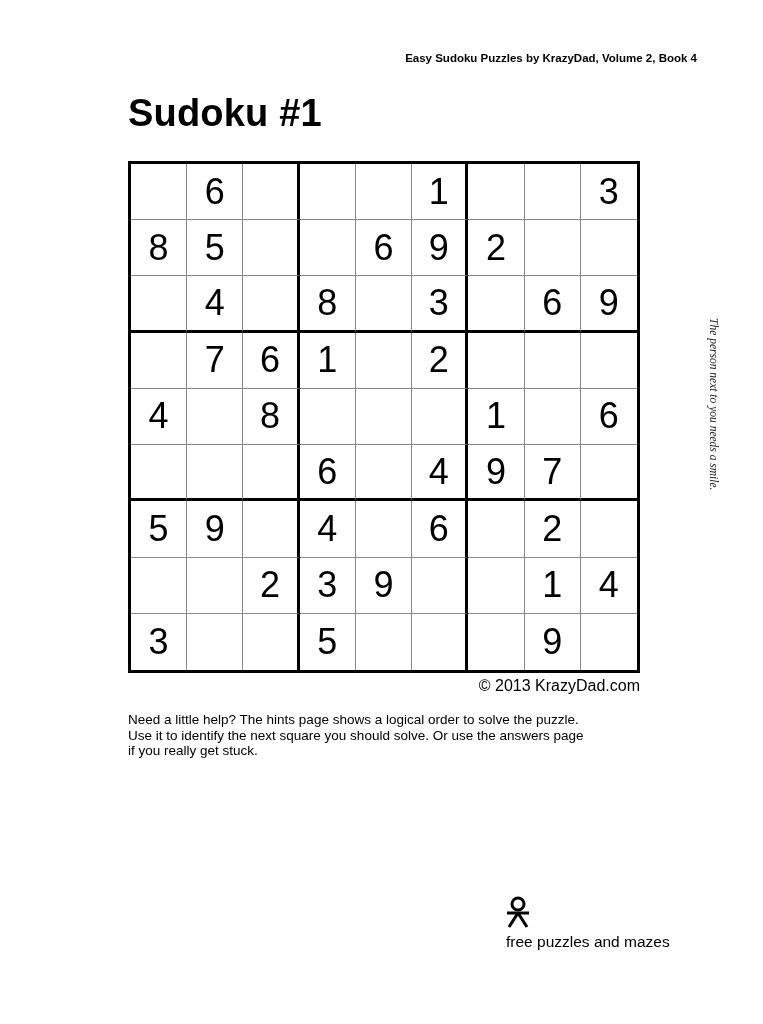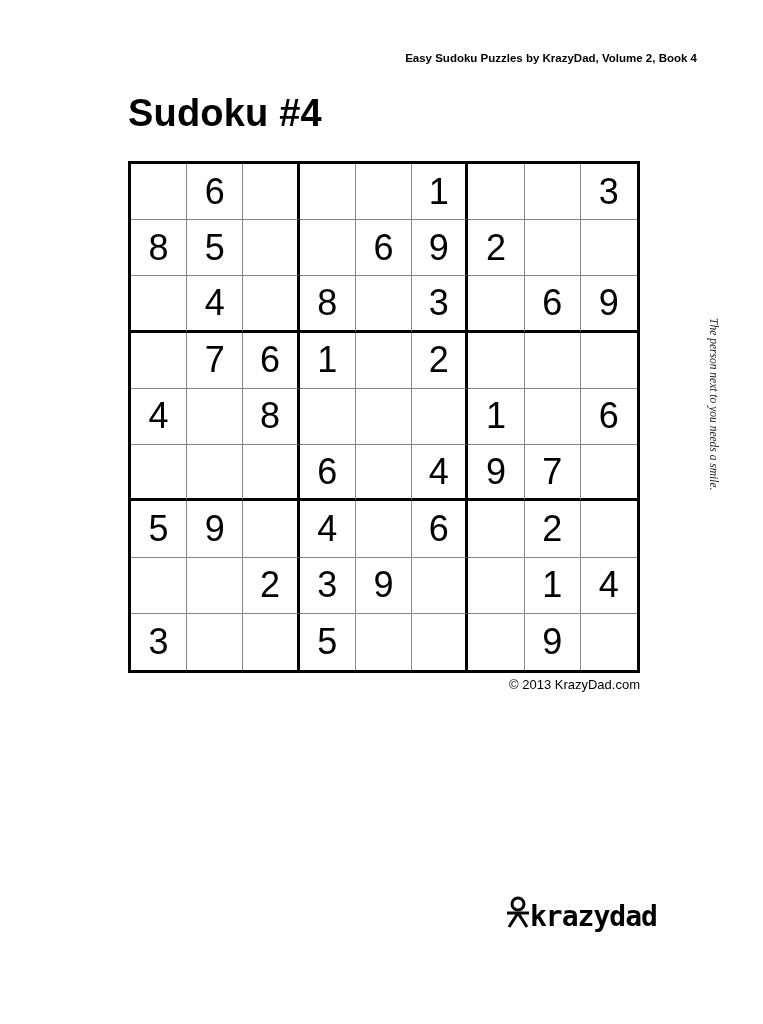--- a/index.html
+++ b/index.html
@@ -9,36 +9,36 @@
     .title { position: absolute; left: 128px; top: 92px; font-size: 38px; font-weight: bold; margin: 0; letter-spacing: 0.2px; }
     .grid { position: absolute; left: 128px; top: 161px; width: 512px; height: 512px;
             display: grid; grid-template-columns: repeat(9, 1fr); grid-template-rows: repeat(9, 1fr);
             border: 3px solid #000; box-sizing: border-box; }
     .cell { border-right: 1px solid #888; border-bottom: 1px solid #888; box-sizing: border-box;
             display: flex; align-items: center; justify-content: center; font-size: 36px; color: #000; }
     .cell.c9 { border-right: none; }
     .cell.r9 { border-bottom: none; }
     .cell.c3, .cell.c6 { border-right: 3px solid #000; }
     .cell.r3, .cell.r6 { border-bottom: 3px solid #000; }
-    .copyright { position: absolute; top: 677px; right: 123px; font-size: 13px; text-align: right; }
+    .copyright { position: absolute; top: 677px; right: 123px; font-size: 16px; text-align: right; }
     .instructions { position: absolute; left: 128px; top: 712px; width: 560px; font-size: 13.5px; line-height: 15.5px; }
     .instructions p { margin: 0 0 15.5px 0; }
     .side-note { position: absolute; left: 708px; top: 318px; writing-mode: vertical-rl;
                  font-family: "Liberation Serif", serif; font-style: italic; font-size: 11.5px; color: #222; }
     .logo { position: absolute; left: 506px; top: 896px; width: 200px; }
     .logo-top { display: flex; align-items: flex-end; }
     .logo-word { font-family: "DejaVu Sans Mono", monospace; font-weight: bold; font-size: 28px; letter-spacing: -1px; line-height: 30px; }
     .logo-tag { font-size: 15.5px; margin-top: 1px; }
   </style>
 </head>
 <body>
 
 <div class="header-credit">Easy Sudoku Puzzles by KrazyDad, Volume 2, Book 4</div>
 
-<h1 class="title">Sudoku #4</h1>
+<h1 class="title">Sudoku #1</h1>
 
 <div class="grid" id="grid">
     <div class="cell c1 r1"></div>
     <div class="cell c2 r1">6</div>
     <div class="cell c3 r1"></div>
     <div class="cell c4 r1"></div>
     <div class="cell c5 r1"></div>
     <div class="cell c6 r1">1</div>
     <div class="cell c7 r1"></div>
     <div class="cell c8 r1"></div>
@@ -113,29 +113,34 @@
     <div class="cell c5 r9"></div>
     <div class="cell c6 r9"></div>
     <div class="cell c7 r9"></div>
     <div class="cell c8 r9">9</div>
     <div class="cell c9 r9"></div>
   </div>
 
 <div class="copyright">© 2013 KrazyDad.com</div>
 
 <div class="instructions">
+  <p>
+    <span>Need a little help?  The hints page shows a logical order to solve the puzzle.</span><br>
+    <span>Use it to identify the next square you should solve.  Or use the answers page</span><br>
+    <span>if you really get stuck.</span>
+  </p>
 </div>
 
 <div class="side-note">The person next to you needs a smile.</div>
 
 <div class="logo">
   <div class="logo-top">
     <span>
       <svg width="24" height="32" viewBox="0 0 24 32">
         <circle cx="12" cy="8" r="6" fill="none" stroke="#000" stroke-width="3"></circle>
         <line x1="1" y1="17" x2="23" y2="17" stroke="#000" stroke-width="3"></line>
         <line x1="12" y1="17" x2="3" y2="31" stroke="#000" stroke-width="3"></line>
         <line x1="12" y1="17" x2="21" y2="31" stroke="#000" stroke-width="3"></line>
       </svg>
     </span>
-    <span class="logo-word">krazydad</span>
   </div>
+  <div class="logo-tag">free puzzles and mazes</div>
 </div>
 
 </body></html>

